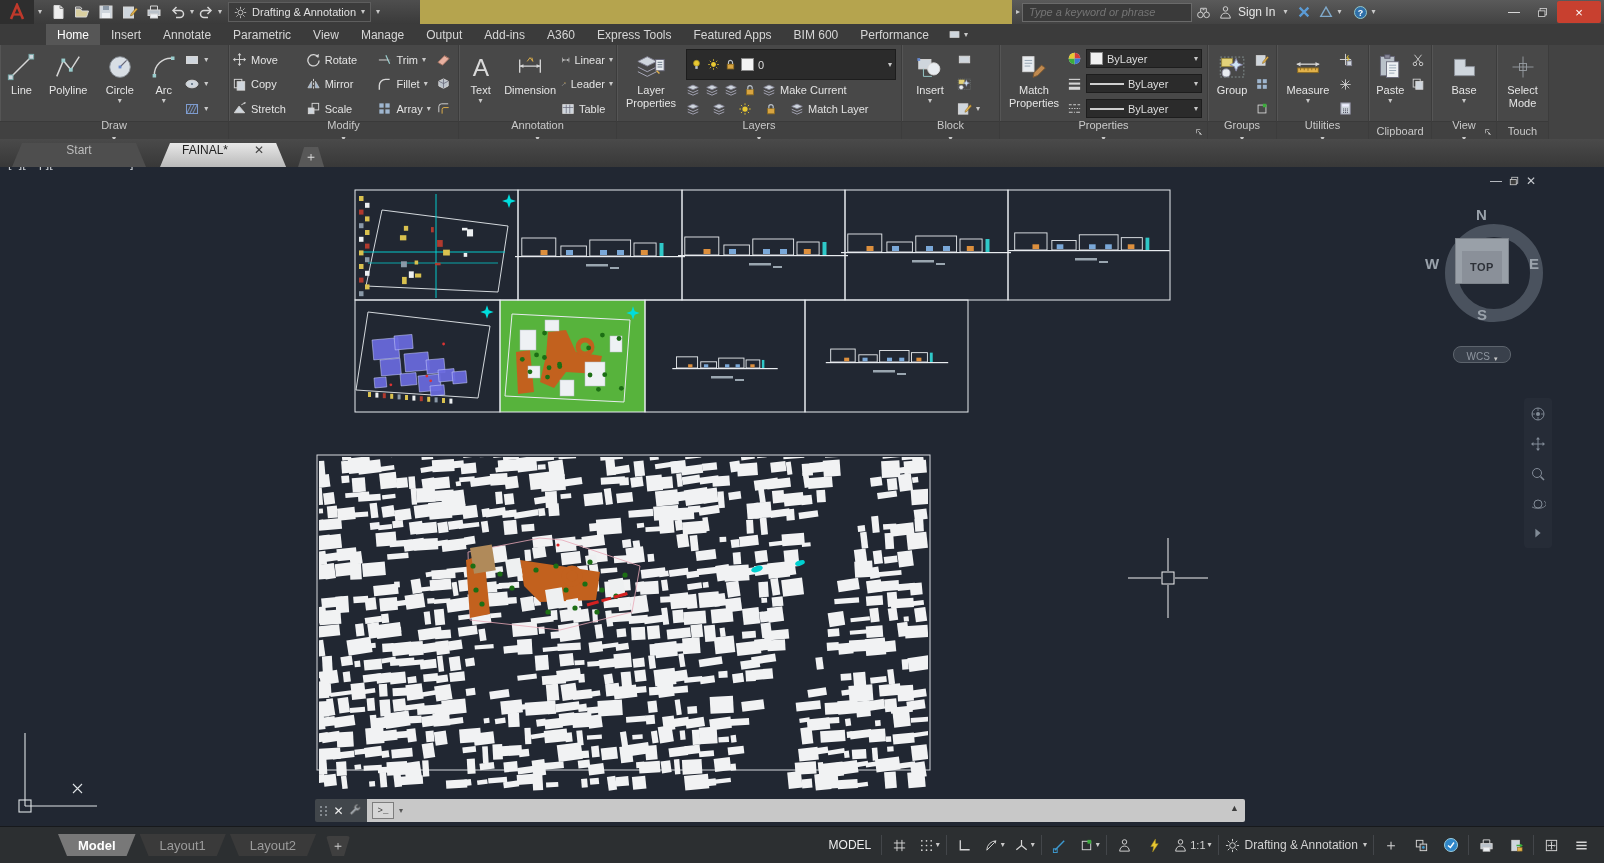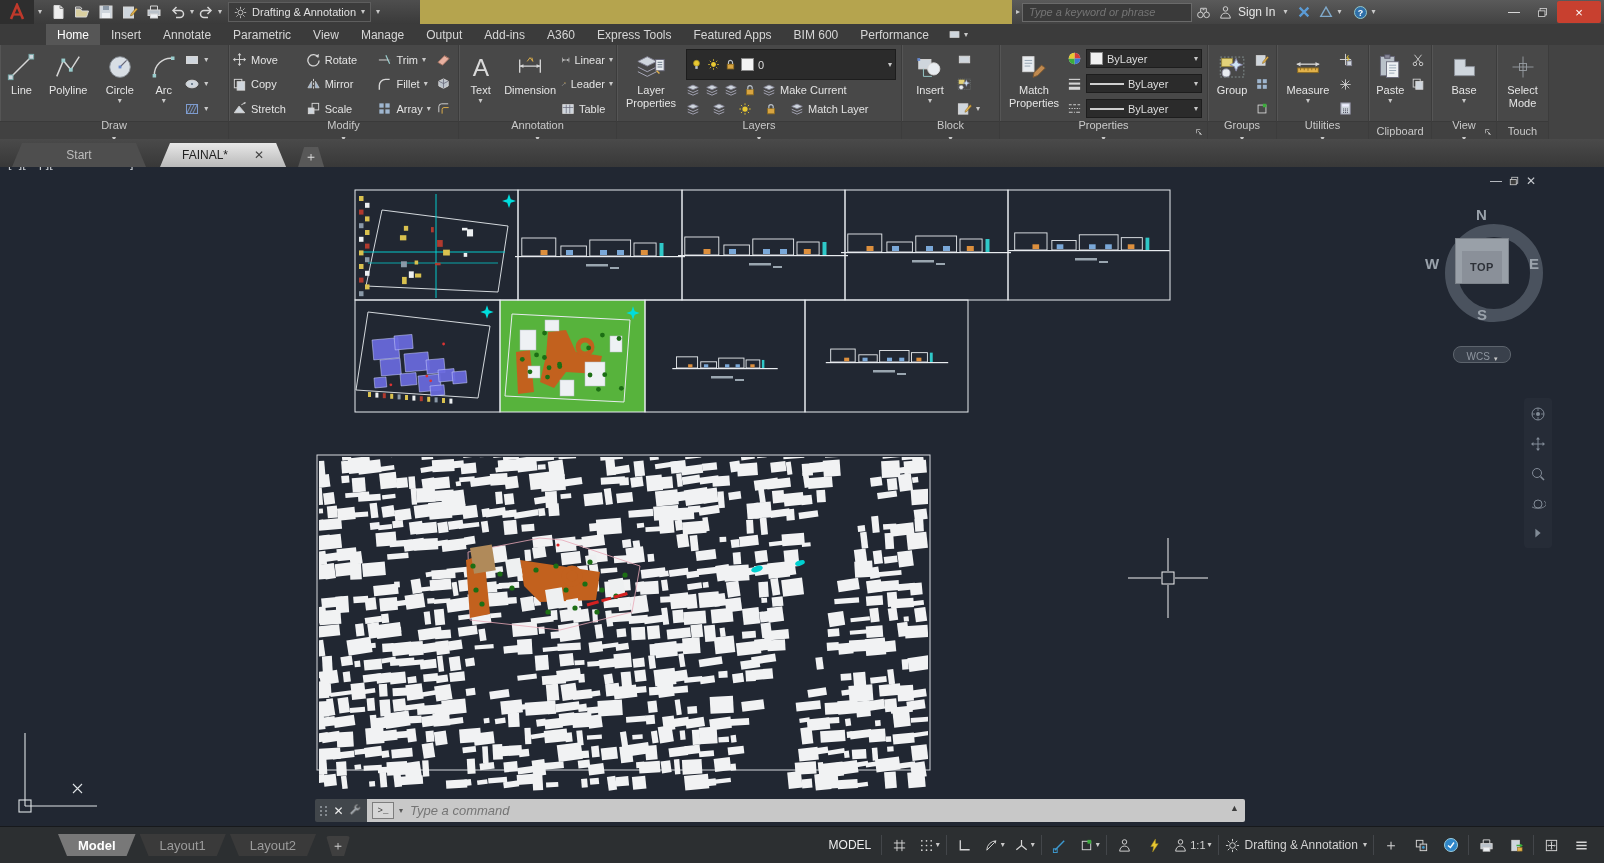--- a/index.html
+++ b/index.html
@@ -49,21 +49,21 @@
   .rcol{display:flex;flex-direction:column;justify-content:space-between;padding:3px 0;}
   .rbtn{display:flex;align-items:center;gap:4px;color:#e3e3e3;font-size:11px;height:19px;white-space:nowrap;}
   .combo{display:flex;align-items:center;background:#2b2b2b;border:1px solid #1d1d1d;height:17px;
          color:#dedede;font-size:11px;padding:0 3px;gap:4px;flex:1;}
   .combo .grow{flex:1;}
   .swatch{width:11px;height:11px;background:#f2f2f2;border:1px solid #888;}
   .lwline{width:34px;height:2px;background:#cfcfcf;}
   
   .filetabs{position:absolute;top:139px;left:0;width:1604px;height:28px;background:linear-gradient(#4a4a4a,#383838);
             display:flex;align-items:flex-end;padding-left:12px;box-sizing:border-box;}
-  .ftab{height:24px;display:flex;align-items:center;padding:0 22px;font-size:12px;
+  .ftab{height:24px;display:flex;align-items:flex-start;padding:0 22px;font-size:12px;
         clip-path:polygon(10px 0,calc(100% - 10px) 0,100% 100%,0 100%);margin-top:10px;}
   .ftab.start{background:#4e4e4e;color:#bdbdbd;width:90px;justify-content:center;}
   .ftab.active{background:linear-gradient(#e8e8e8,#b9b9b9);color:#222;gap:26px;margin-left:14px;}
   .ftab.active .fx{color:#444;font-size:12px;}
   .ftab-plus{width:26px;height:20px;margin-left:12px;background:#585858;border-radius:3px 3px 0 0;
              display:flex;align-items:center;justify-content:center;color:#ddd;font-size:13px;
              clip-path:polygon(6px 0,calc(100% - 6px) 0,100% 100%,0 100%);}
   
   #draw{position:absolute;top:0;left:0;z-index:1;}
   .vplabel{position:absolute;top:156px;left:8px;color:#ccd0d4;font-size:12.5px;z-index:2;}
@@ -2118,21 +2118,20 @@
           <i></i>
         </span>
     <span class="cmd-x">✕</span>
     <svg class="ic" width="13" height="13">
           <use href="#s-wrench"></use>
         </svg>
   </div>
   <div class="cmd-field">
     <span class="cmd-kbd">&gt;_</span>
     <span class="dd" style="color:#555">▾</span>
-    <input type="text" placeholder="Type a command" style="">
     <span class="cmd-up">▲</span>
   </div>
 </div>
 
 <div class="bottombar">
   <div class="ltabs">
     <div class="ltab active">
           <span>Model</span>
         </div>
     <div class="ltab plain">

